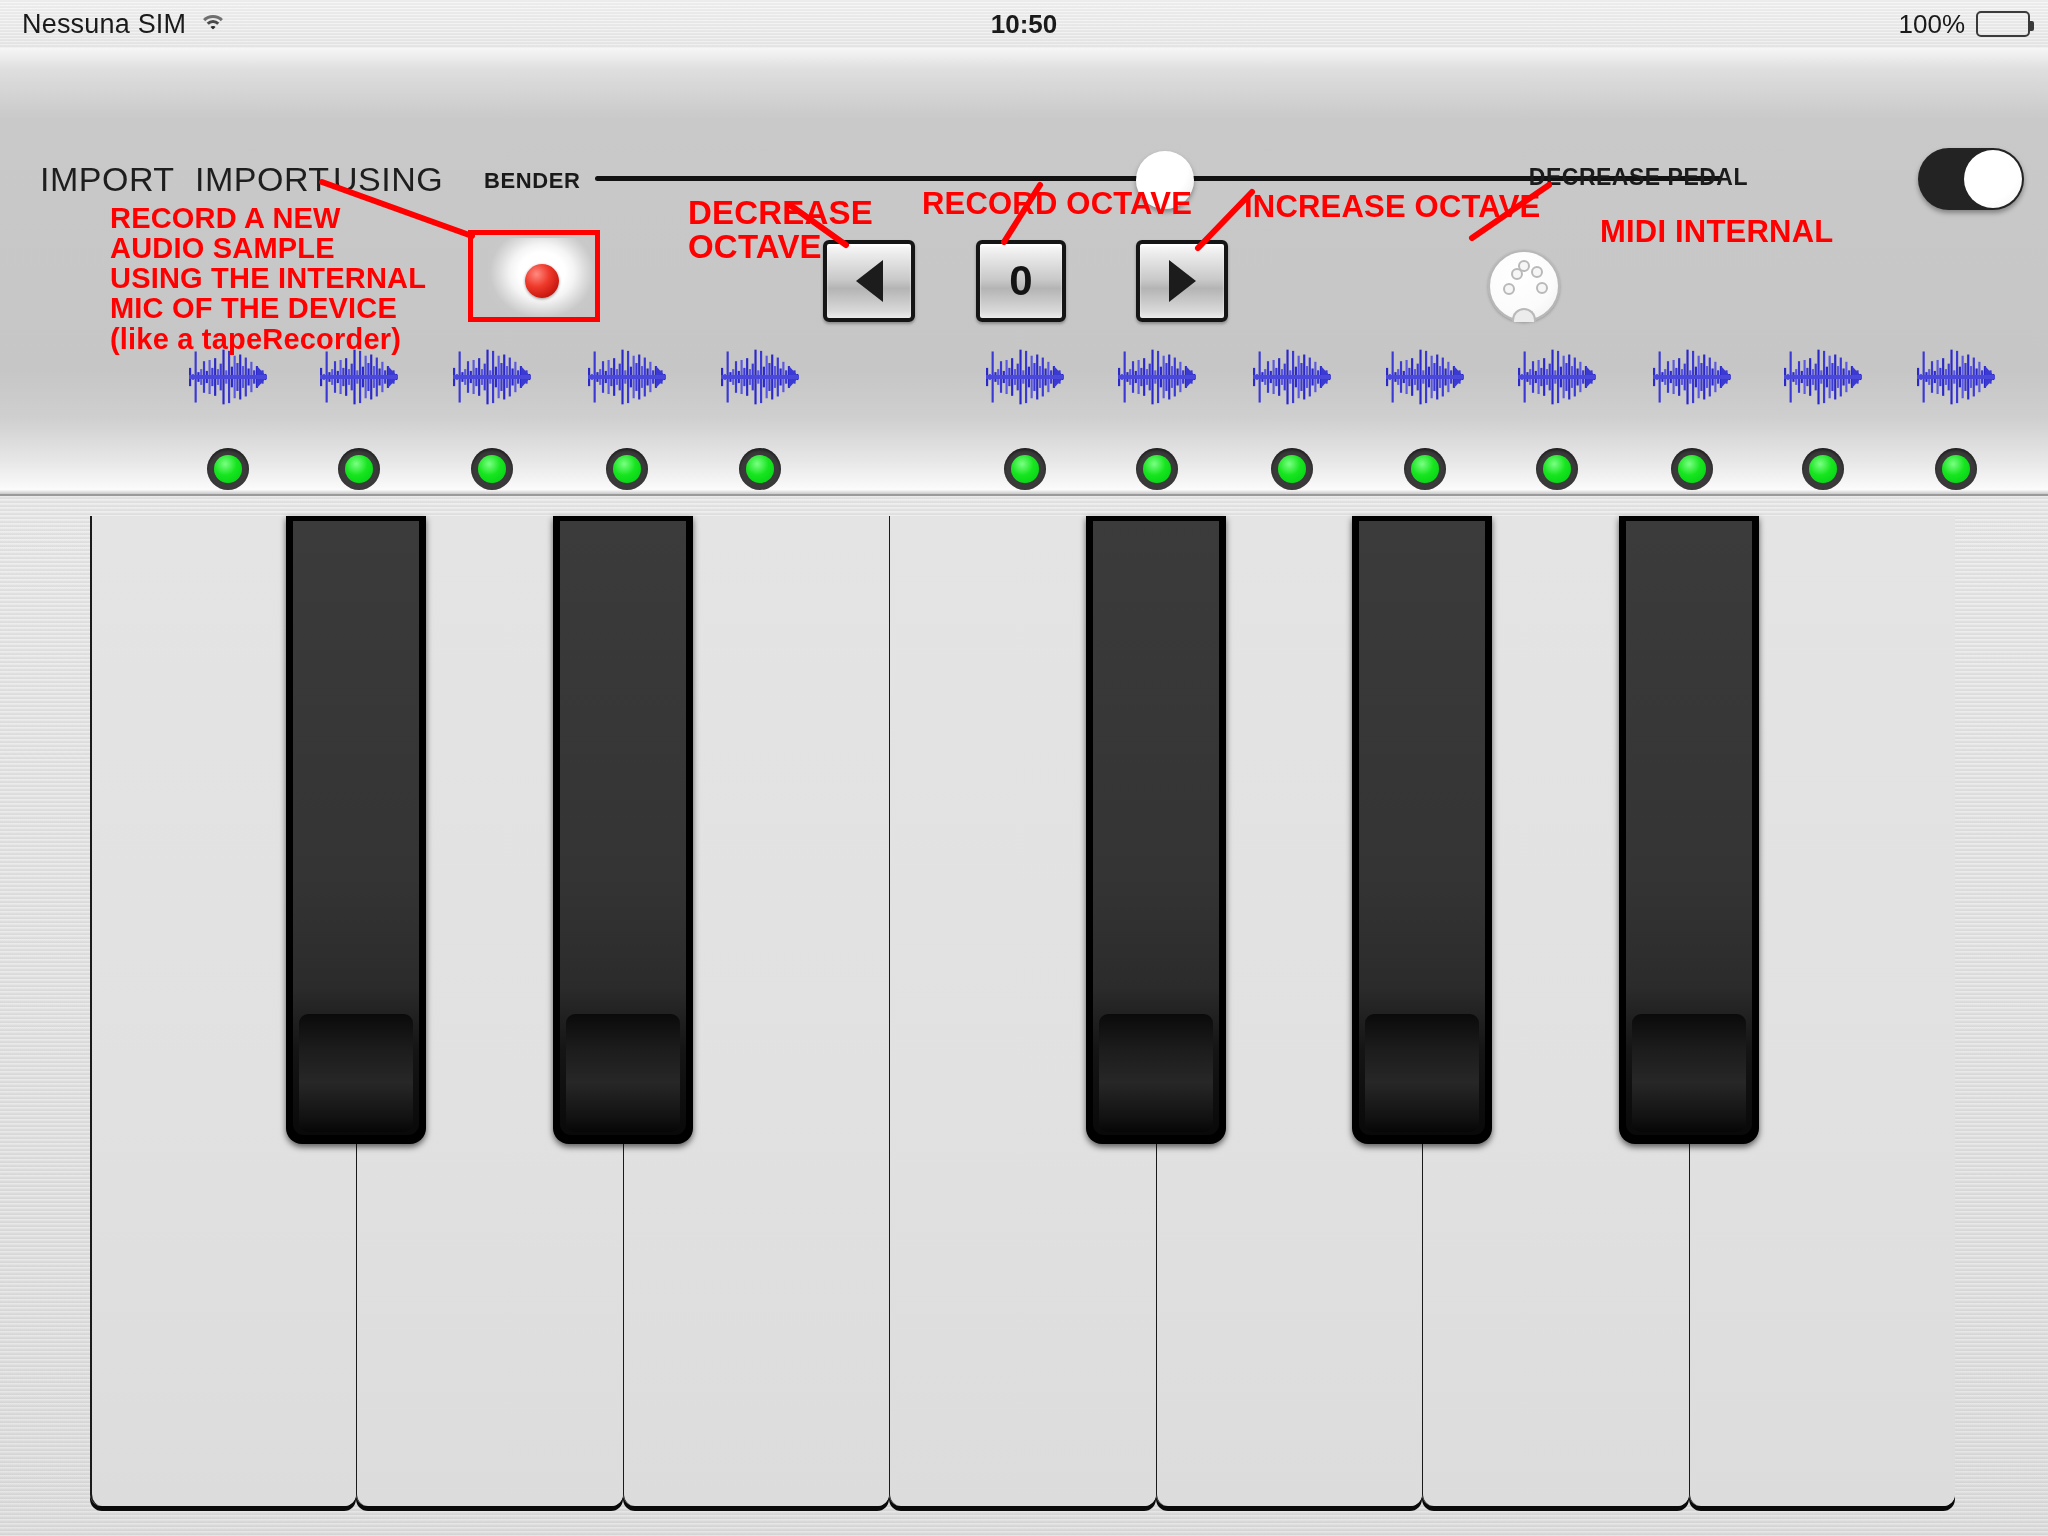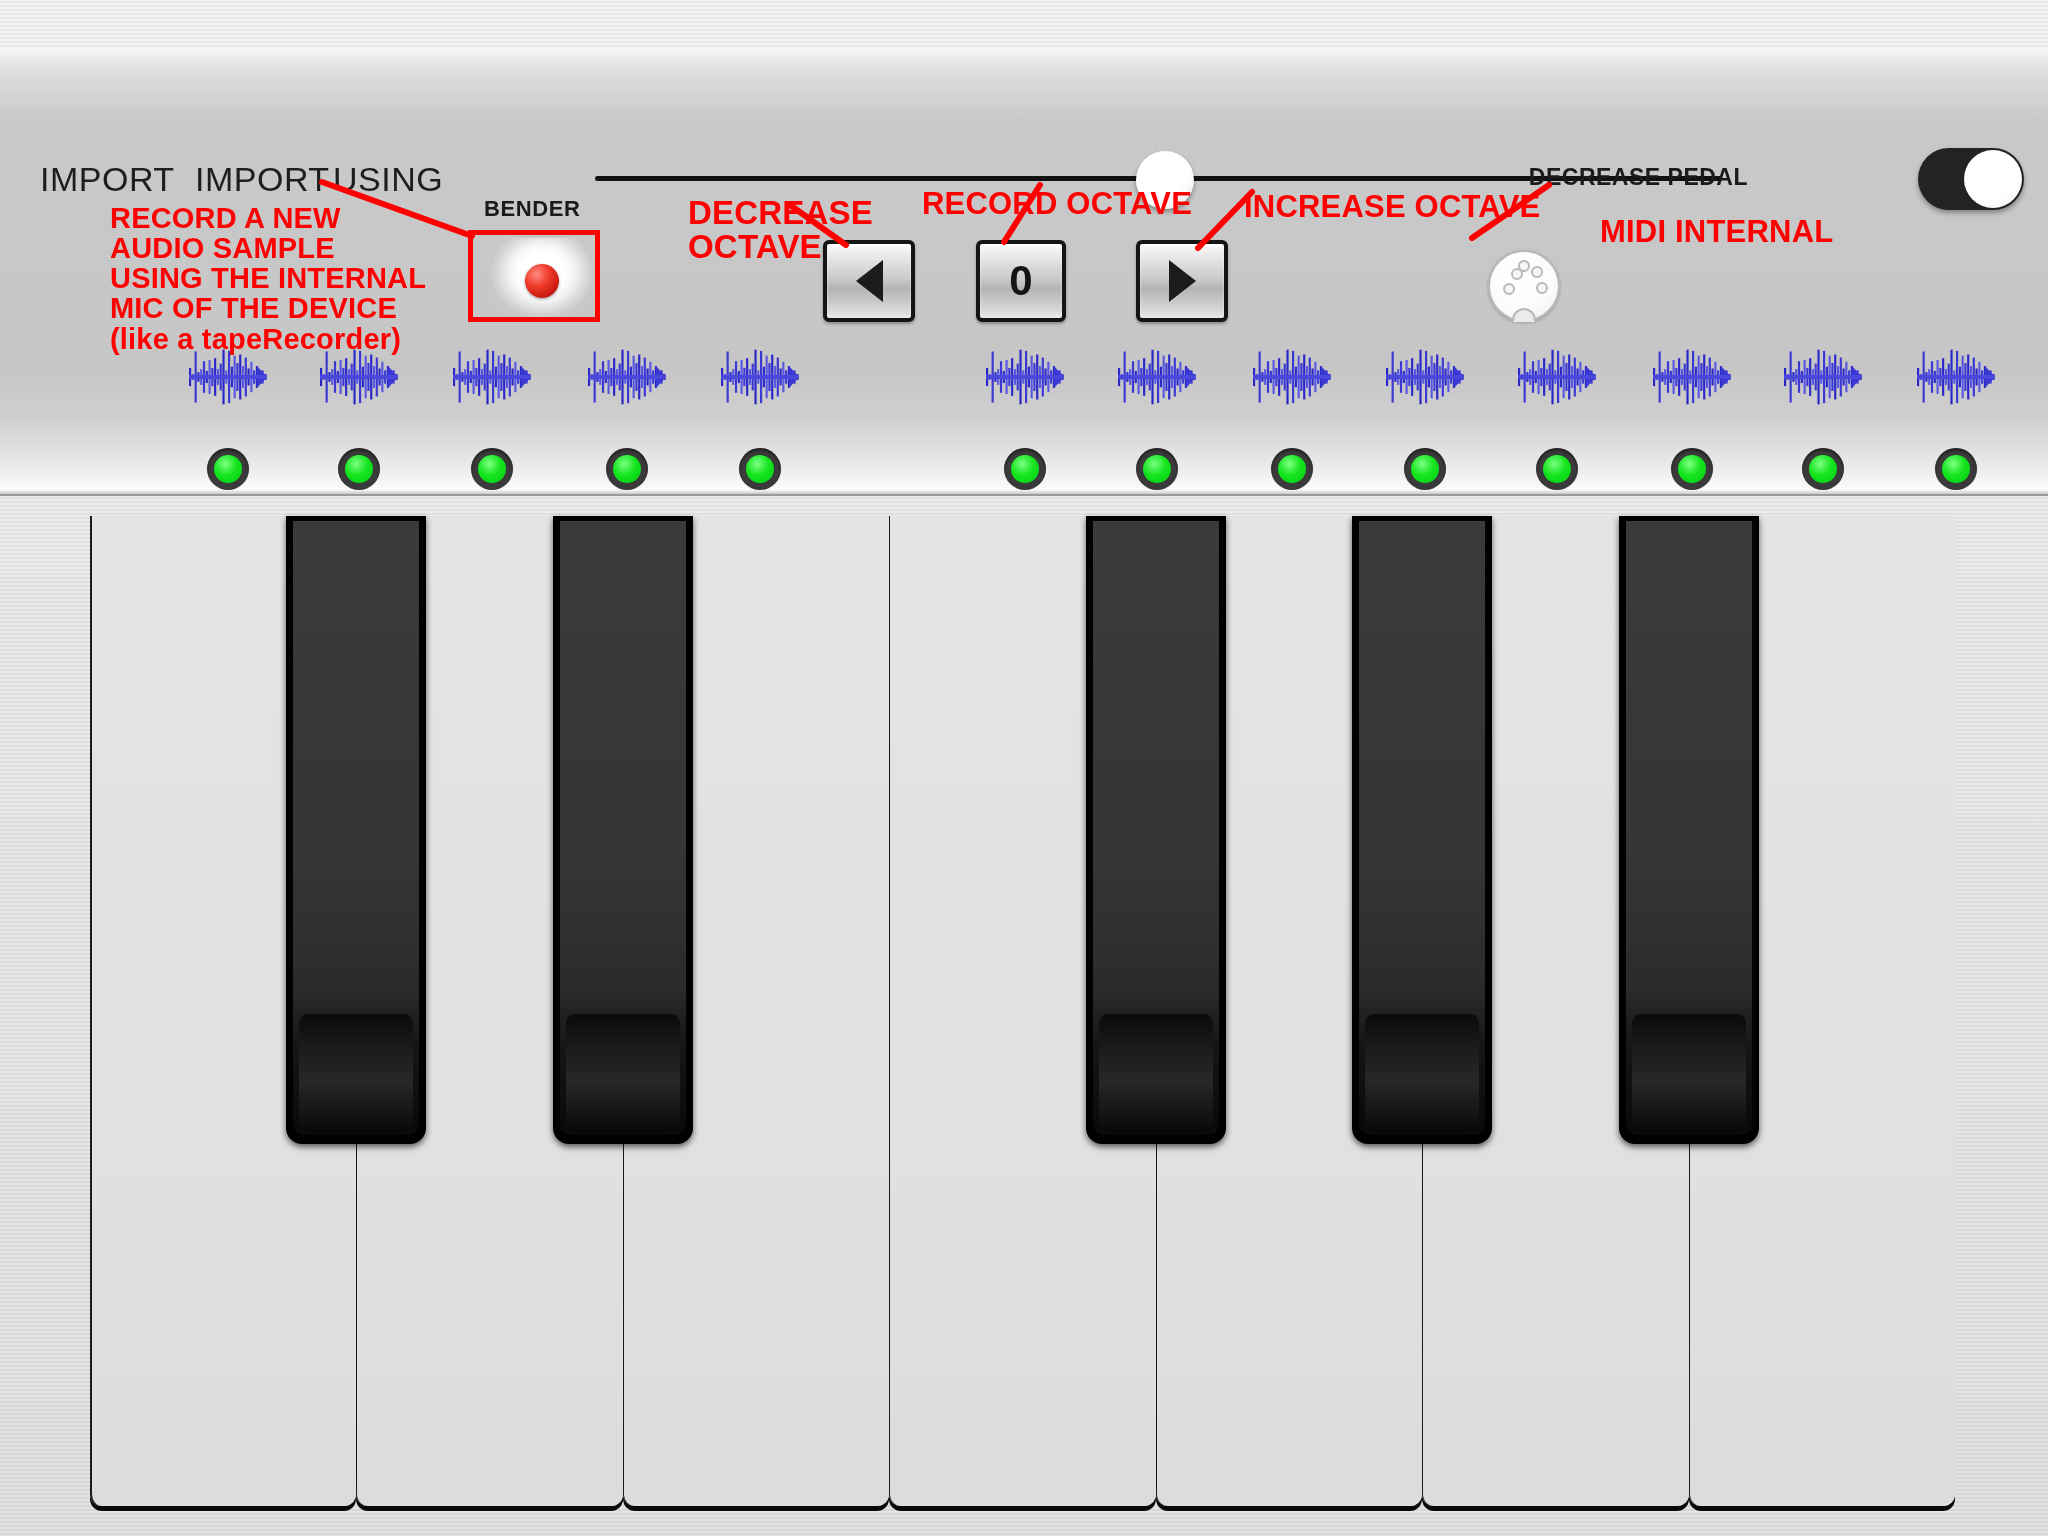--- a/index.html
+++ b/index.html
@@ -69,21 +69,21 @@
       #cfcfcf 83%, #e8e8e8 93%, #fbfbfb 99%, #c9c9c9 100%);
     border-bottom:2px solid #9a9a9a;
   }
 
   .menu { position:absolute; top:112px; font-size:34px; color:#1e1e1e; letter-spacing:0.5px;text-align:center; }
   #m-import { left:40px; }
   #m-banks  { left:195px; }
   #m-adjust { left:333px; }
 
   #bender-label { position:absolute; left:484px; top:120px; font-size:22px;
-                  font-weight:bold; color:#1a1a1a; letter-spacing:0.6px;margin-top:28px; }
+                  font-weight:bold; color:#1a1a1a; letter-spacing:0.6px; }
   #bender-track { position:absolute; left:595px; top:128px; width:1127px; height:5px;
                   background:#111; border-radius:3px; }
   #bender-knob {
     position:absolute; left:1136px; top:103px; width:58px; height:58px;
     border-radius:50%;
     background:radial-gradient(circle at 36% 30%, #ffffff 0%, #ffffff 55%, #f0f0f0 80%, #dcdcdc 100%);
     box-shadow:0 3px 5px rgba(0,0,0,0.35);
   }
 
   
@@ -205,20 +205,37 @@
     border:5px solid #ff0000;
   }
   svg#lines { position:absolute; left:0; top:0; width:2048px; height:1536px;
               pointer-events:none; }
 </style>
 </head>
 <body>
 
 <div id="app">
 
+  <div id="statusbar">
+    <div id="sb-left">
+      <span id="sb-carrier">Nessuna SIM</span>
+      <span class="wifi">
+          <i></i>
+          <i></i>
+          <i></i>
+        </span>
+    </div>
+    <div id="sb-center">10:50</div>
+    <div id="sb-right">
+      <span id="sb-battpct">100%</span>
+      <span class="batt-shell">
+        <span class="batt-fill"></span><span class="batt-nub"></span>
+      </span>
+    </div>
+  </div>
 
   <div id="panel">
 
     <div class="menu" id="m-import">IMPORT</div>
     <div class="menu" id="m-banks">IMPORT</div>
     <div class="menu" id="m-adjust">USING</div>
 
     <div id="bender-label">BENDER</div>
     <div id="bender-track"></div>
     <div id="bender-knob"></div>

